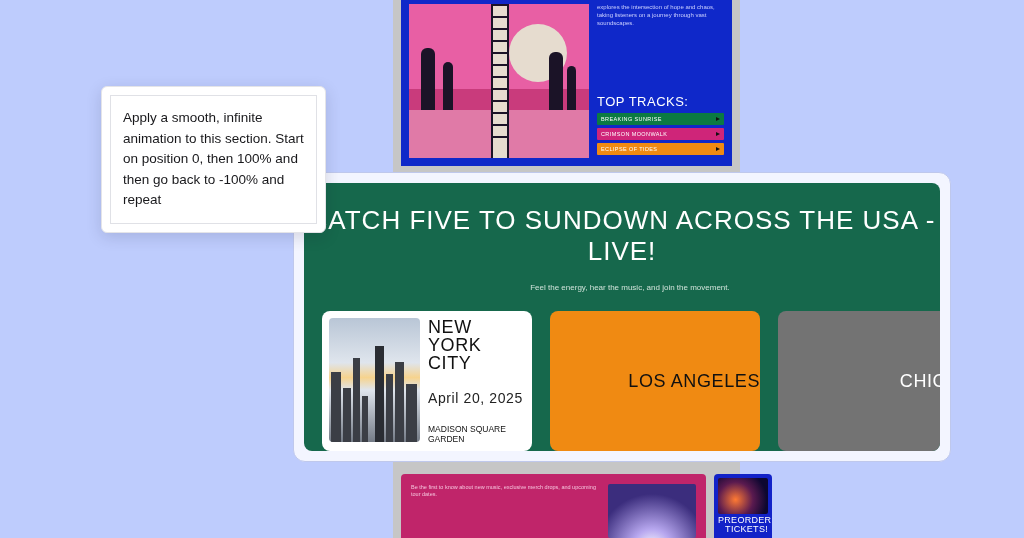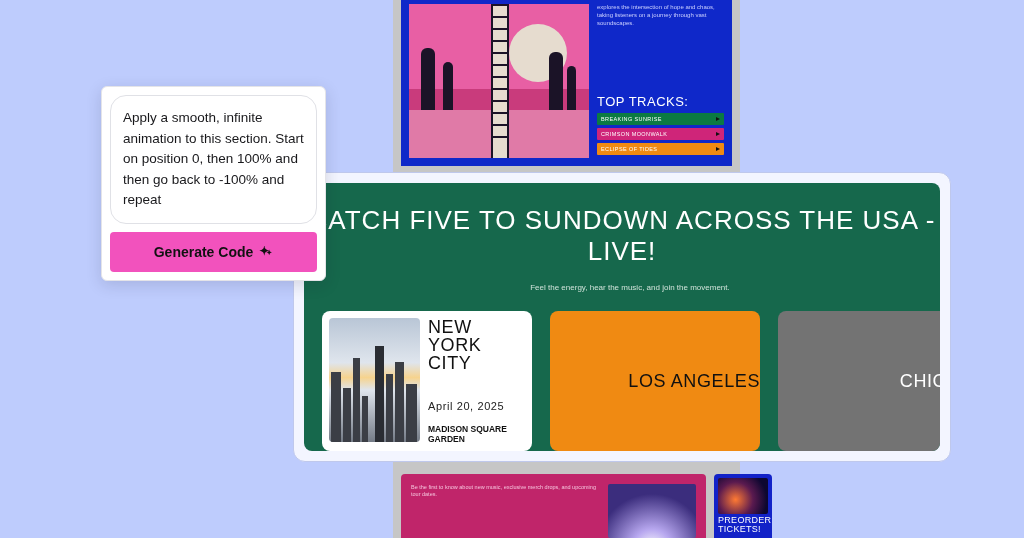--- a/index.html
+++ b/index.html
@@ -94,22 +94,22 @@
   }
   .ny-img{
     width:91px;height:124px;border-radius:4px;
     background:linear-gradient(180deg,#b9c6d6 0%,#dfe5ed 36%,#f6d38e 48%,#dfe5ed 58%,#747b86 100%);
     position:relative;overflow:hidden;
     flex-shrink:0;
   }
   .bldg{position:absolute;bottom:0;background:#3b3e45;}
   .ny-txt{display:flex;flex-direction:column;height:100%;}
   .ny-city{font-size:18px;line-height:1.0;}
-  .ny-date{font-family:Arial,sans-serif;font-size:11px;color:#222;margin-top:auto;}
-  .ny-venue{font-family:Arial,sans-serif;font-size:8.5px;font-weight:bold;color:#111;margin-top:12px;letter-spacing:0;}
+  .ny-date{font-family:Arial,sans-serif;font-size:14px;color:#222;margin-top:auto;}
+  .ny-venue{font-family:Arial,sans-serif;font-size:8.5px;font-weight:normal;color:#111;margin-top:18px;letter-spacing:0;}
   .card-la{width:210px;background:#f08a12;color:#111;font-size:18px;padding-left:19px;}
   .card-chi{width:210px;background:#737373;font-size:18px;}
 
   
   .join-panel{
     position:absolute;
     left:401px;top:474px;
     width:305px;height:70px;
     background:#c0256a;border-radius:4px;
     padding:10px;
@@ -120,36 +120,36 @@
   .join-img{width:88px;height:54px;border-radius:2px;background:radial-gradient(circle at 50% 120%,#fff 0%,#b7a7ef 25%,#3b2d7d 70%);}
 
   .preorder-panel{
     position:absolute;
     left:714px;top:474px;
     width:58px;height:70px;
     background:#1222c8;border-radius:4px;
     padding:4px;color:#fff;overflow:hidden;
   }
   .preorder-img{width:100%;height:36px;border-radius:2px;background:radial-gradient(circle at 35% 60%,#ff7a33 0%,#5a1a4f 45%,#0d0730 80%);margin-bottom:2px;}
-  .preorder-txt{font-family:Impact,"Arial Narrow",sans-serif;font-size:9px;line-height:1;letter-spacing:0.3px;}
+  .preorder-txt{font-family:Impact,"Arial Narrow",sans-serif;font-size:9px;line-height:1;letter-spacing:0.3px;text-align:right;}
 
   
   .prompt{
     position:absolute;
     left:101px;top:86px;
     width:225px;
     background:#fff;
     border:1px solid #e4e4e8;
     border-radius:6px;
     box-shadow:0 4px 16px rgba(20,20,40,0.14);
     padding:8px;
   }
   .prompt-text{
     border:1px solid #e0e1e6;
-    border-radius:16px;
+    border-radius:0;
     padding:12px 12px;
     font-size:13.5px;
     line-height:1.52;
     color:#18181b;
   }
   .gen-btn{
     margin-top:8px;
     width:100%;
     background:#f252bd;
     border:none;border-radius:4px;
@@ -249,17 +249,13 @@
       <div class="card card-chi">
         <span>CHICAGO</span>
       </div>
 
     </div>
   </div>
 </div>
 
 <div class="prompt">
   <div class="prompt-text">Apply a smooth, infinite animation to this section. Start on position 0, then 100% and then go back to -100% and repeat</div>
-  <button class="gen-btn">
-    <span>Generate Code</span>
-    <span class="sparkle-icon"></span>
-  </button>
 </div>
 
 </body></html>

